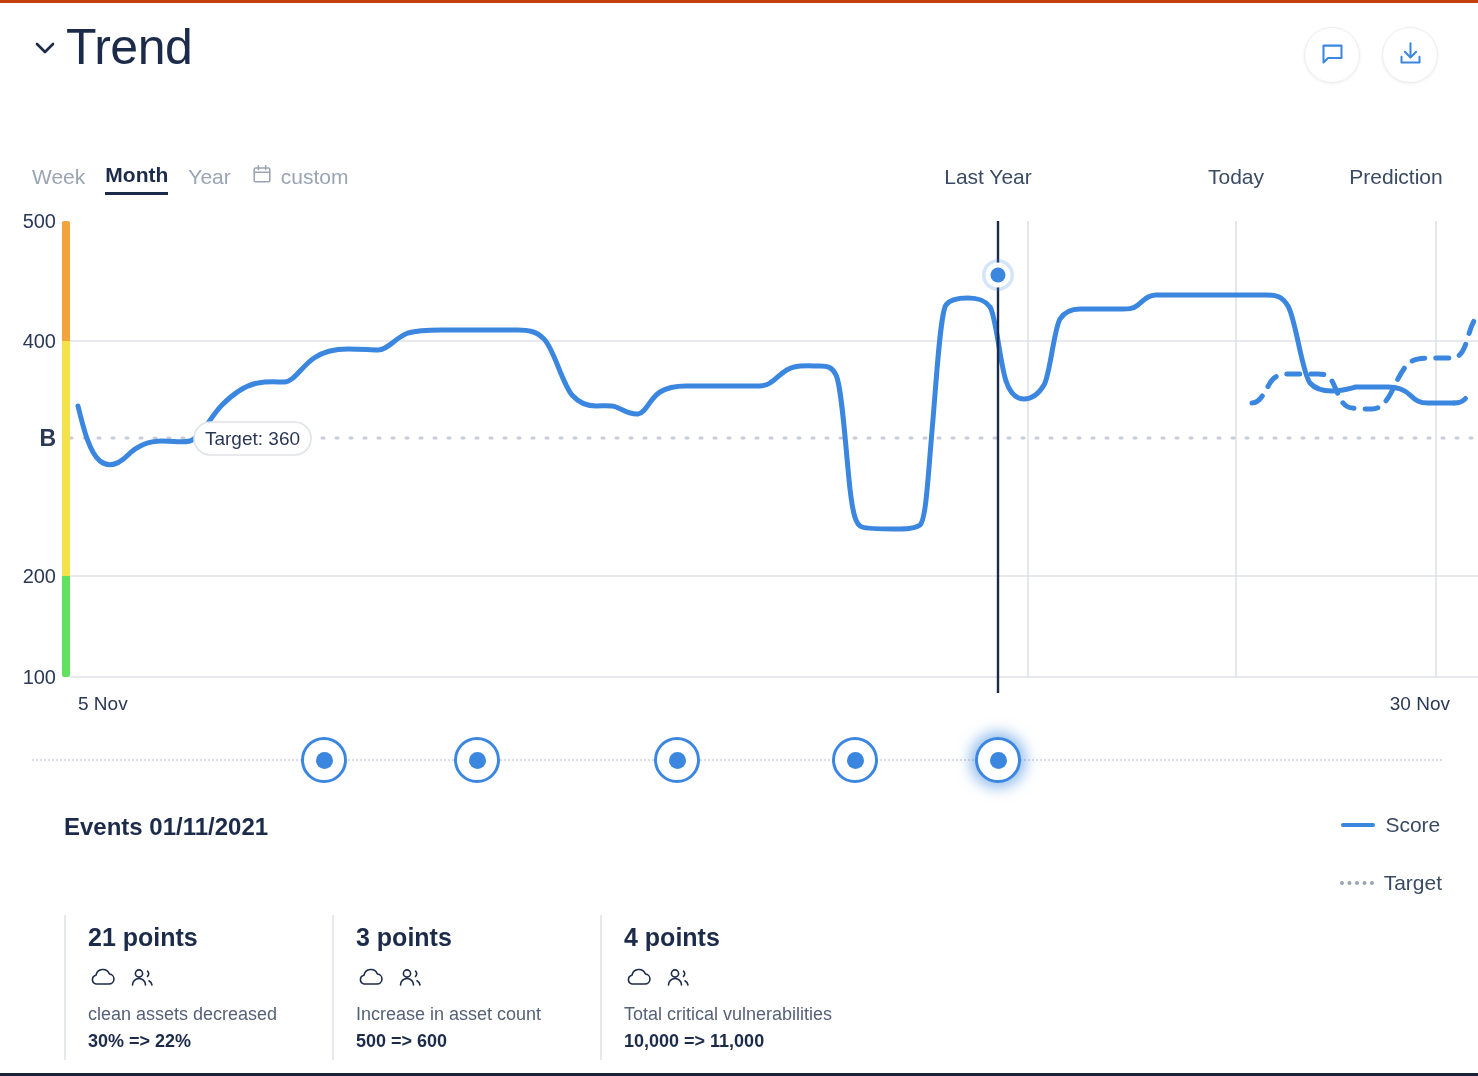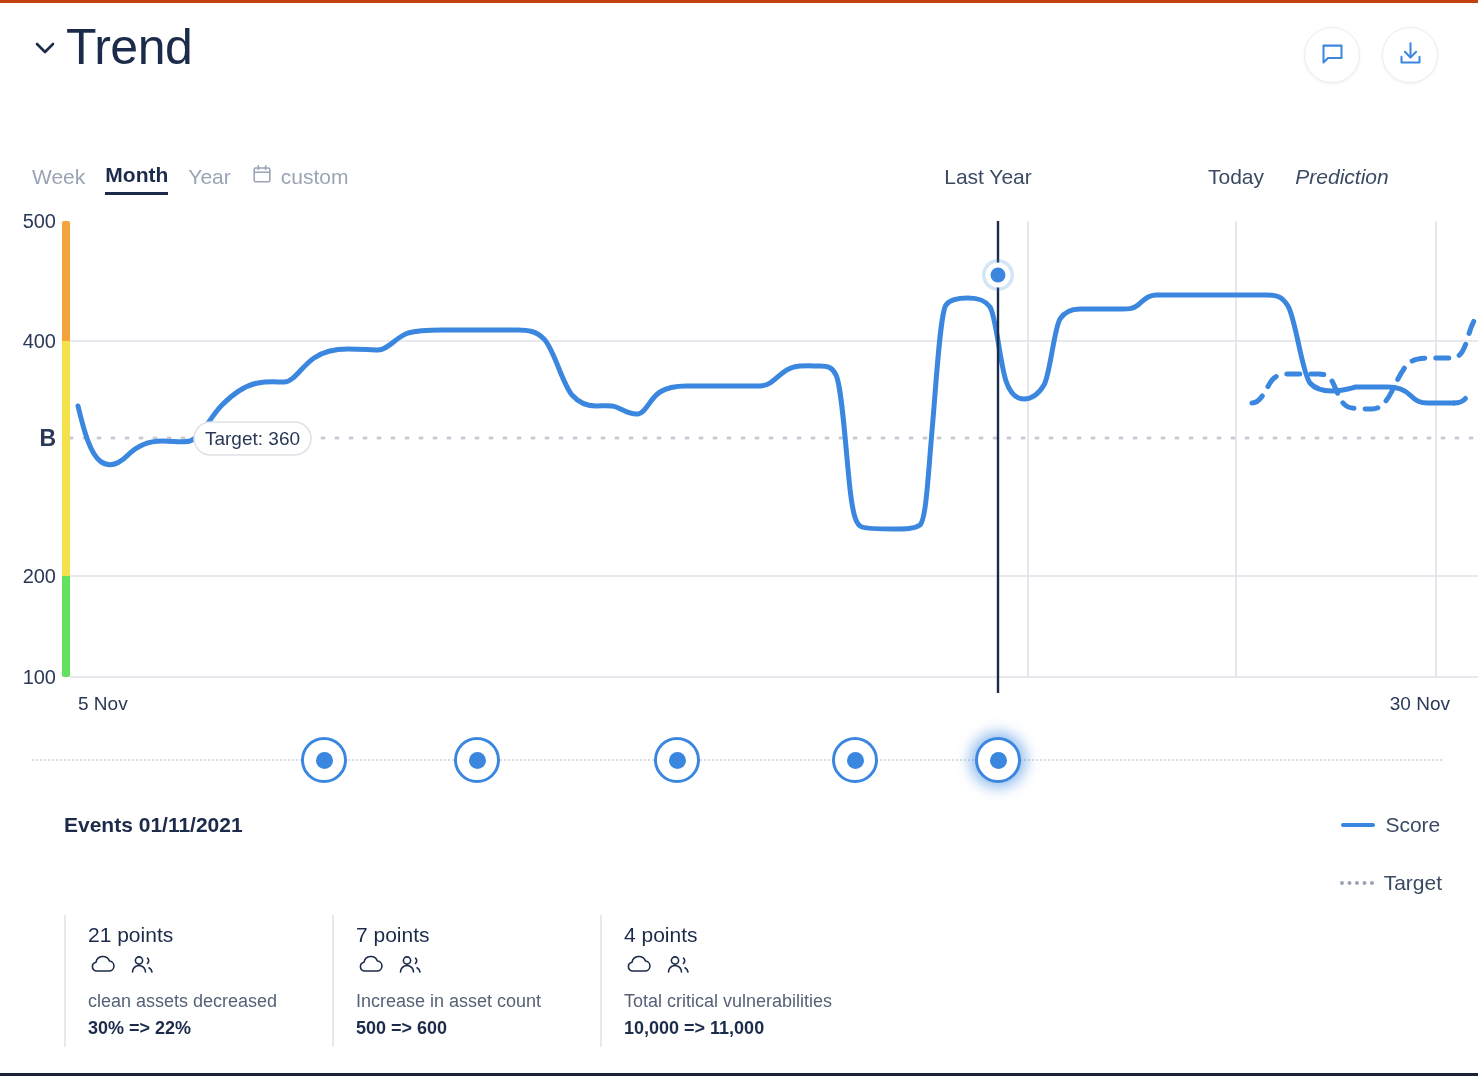--- a/index.html
+++ b/index.html
@@ -155,21 +155,21 @@
     background: #3b87e0;
   }
   .event-dot.selected {
     box-shadow: 0 0 14px 5px rgba(59,135,224,.55);
   }
 
   
   #events-title {
     position: absolute;
     left: 64px; top: 810px;
-    font-size: 21px; font-weight: bold; color: #1c2b4a;
+    font-size: 24px; font-weight: bold; color: #1c2b4a;
   }
   #events-desc {
     position: absolute;
     left: 64px; top: 844px;
     font-size: 21px; color: #3a4a63;
   }
   #legend {
     position: absolute;
     right: 36px; top: 810px;
     display: flex; align-items: center; gap: 34px;
@@ -189,22 +189,22 @@
     left: 64px; top: 912px;
     display: flex;
   }
   .event-card {
     border-left: 2px solid #e5e8ee;
     padding: 8px 0 8px 22px;
     width: 268px;
     box-sizing: border-box;
   }
   .card-points {
-    font-size: 21px; font-weight: normal; color: #1c2b4a;
-    margin-bottom: 6px;
+    font-size: 25px; font-weight: bold; color: #1c2b4a;
+    margin-bottom: 14px;
   }
   .card-icons { display: flex; gap: 10px; margin: 4px 0 10px 0; }
   .card-label { font-size: 18px; color: #566278; margin-bottom: 6px; }
   .card-values { font-size: 18px; font-weight: bold; color: #1c2b4a; }
 </style>
 </head>
 <body>
 
 <div id="page">
 
@@ -247,21 +247,21 @@
           <line x1="8" y1="3" x2="8" y2="7"></line>
           <line x1="16" y1="3" x2="16" y2="7"></line>
         </svg>
       </span>
       <span>custom</span>
     </div>
   </div>
 
   <div class="marker-label" style="left:988px; transform:translateX(-50%);">Last Year</div>
   <div class="marker-label" style="left:1236px; transform:translateX(-50%);">Today</div>
-  <div class="marker-label" style="left:1342px; transform:translateX(-50%);font-style:italic;">Prediction</div>
+  <div class="marker-label" style="left:1396px; transform:translateX(-50%);">Prediction</div>
 
   <div id="chart-wrap">
 
     <div id="y-axis">
       <div class="y-tick" style="top:18px;">500</div>
       <div class="y-tick" style="top:138px;">400</div>
       <div class="y-tick bold" style="top:235px;">B</div>
       <div class="y-tick" style="top:373px;">200</div>
       <div class="y-tick" style="top:474px;">100</div>
     </div>
@@ -415,21 +415,21 @@
             <path d="M19.5 5.2a3.4 3.4 0 0 1 0 5.2"></path>
             <path d="M21 14.8a6 6 0 0 1 3 4.2"></path>
           </svg>
         </span>
       </div>
       <div class="card-label">clean assets decreased</div>
       <div class="card-values">30% =&gt; 22%</div>
     </div>
 
     <div class="event-card">
-      <div class="card-points">7 points</div>
+      <div class="card-points">3 points</div>
       <div class="card-icons">
         <span>
           <svg width="30" height="24" viewBox="0 0 30 24" fill="none" stroke="#1c2b4a" stroke-width="1.6" stroke-linecap="round" stroke-linejoin="round">
             <path d="M8 18h13a5 5 0 0 0 .4-9.98A7 7 0 0 0 8 9.2 4.5 4.5 0 0 0 8 18z"></path>
           </svg>
         </span>
         <span>
           <svg width="30" height="24" viewBox="0 0 30 24" fill="none" stroke="#1c2b4a" stroke-width="1.6" stroke-linecap="round" stroke-linejoin="round">
             <circle cx="11" cy="7.5" r="3.6"></circle>
             <path d="M4.5 19a6.5 6.5 0 0 1 13 0"></path>

